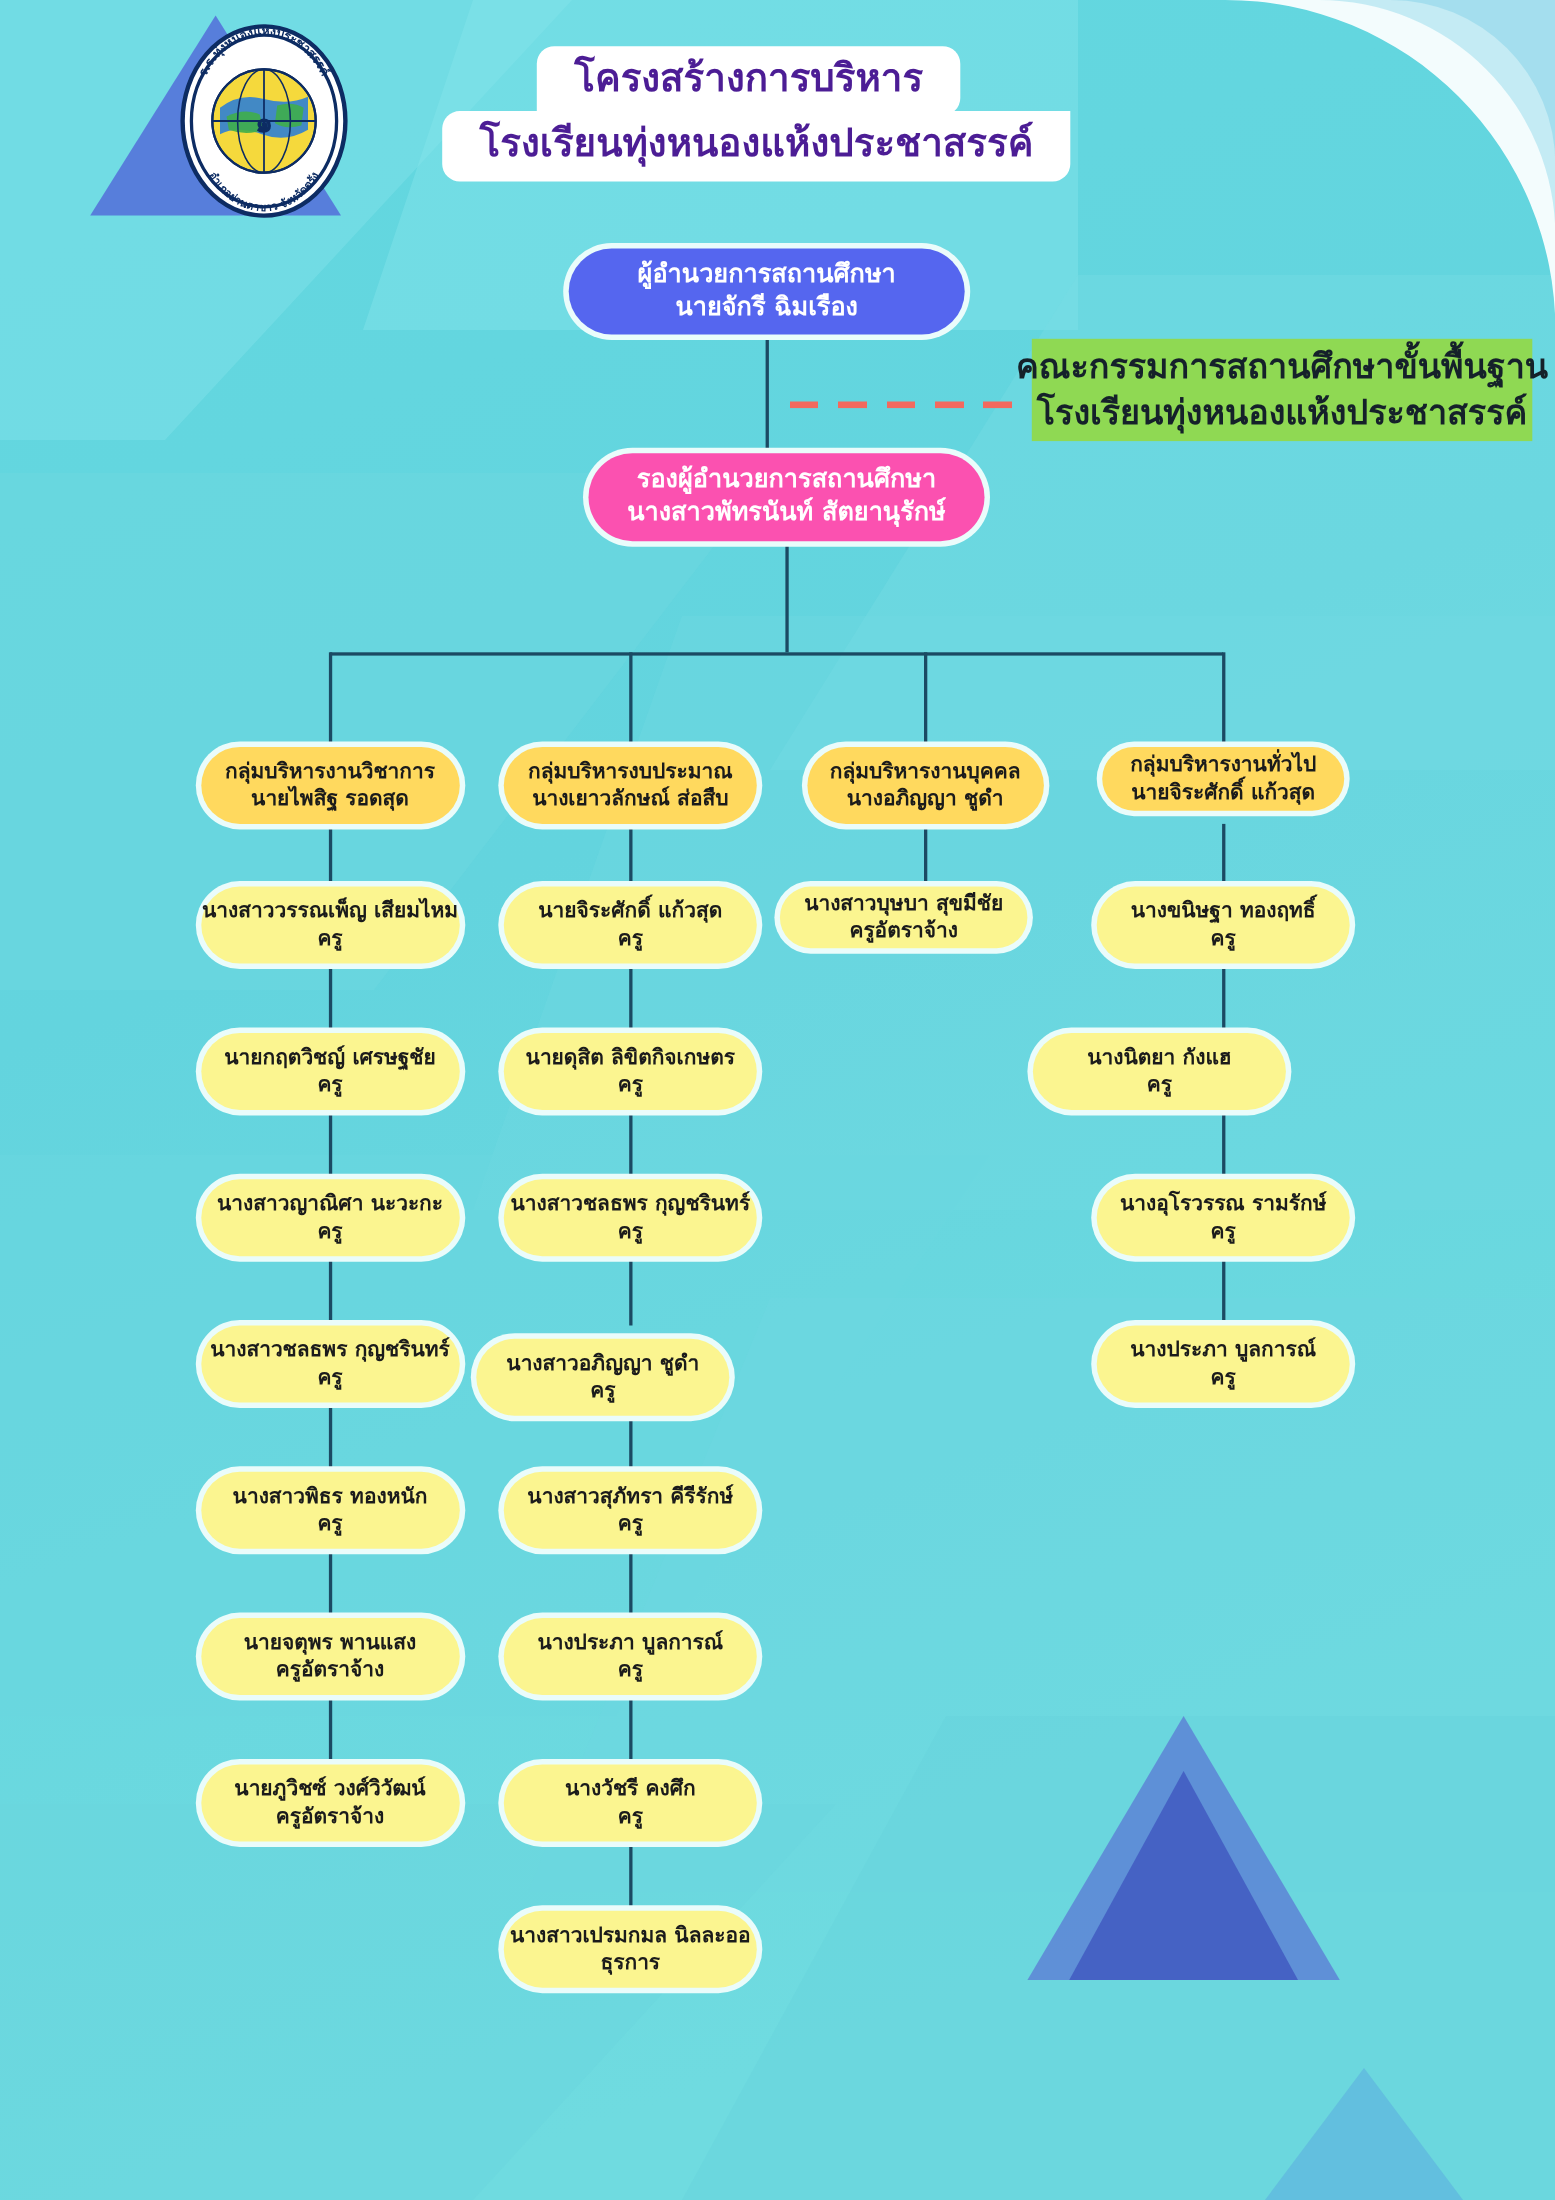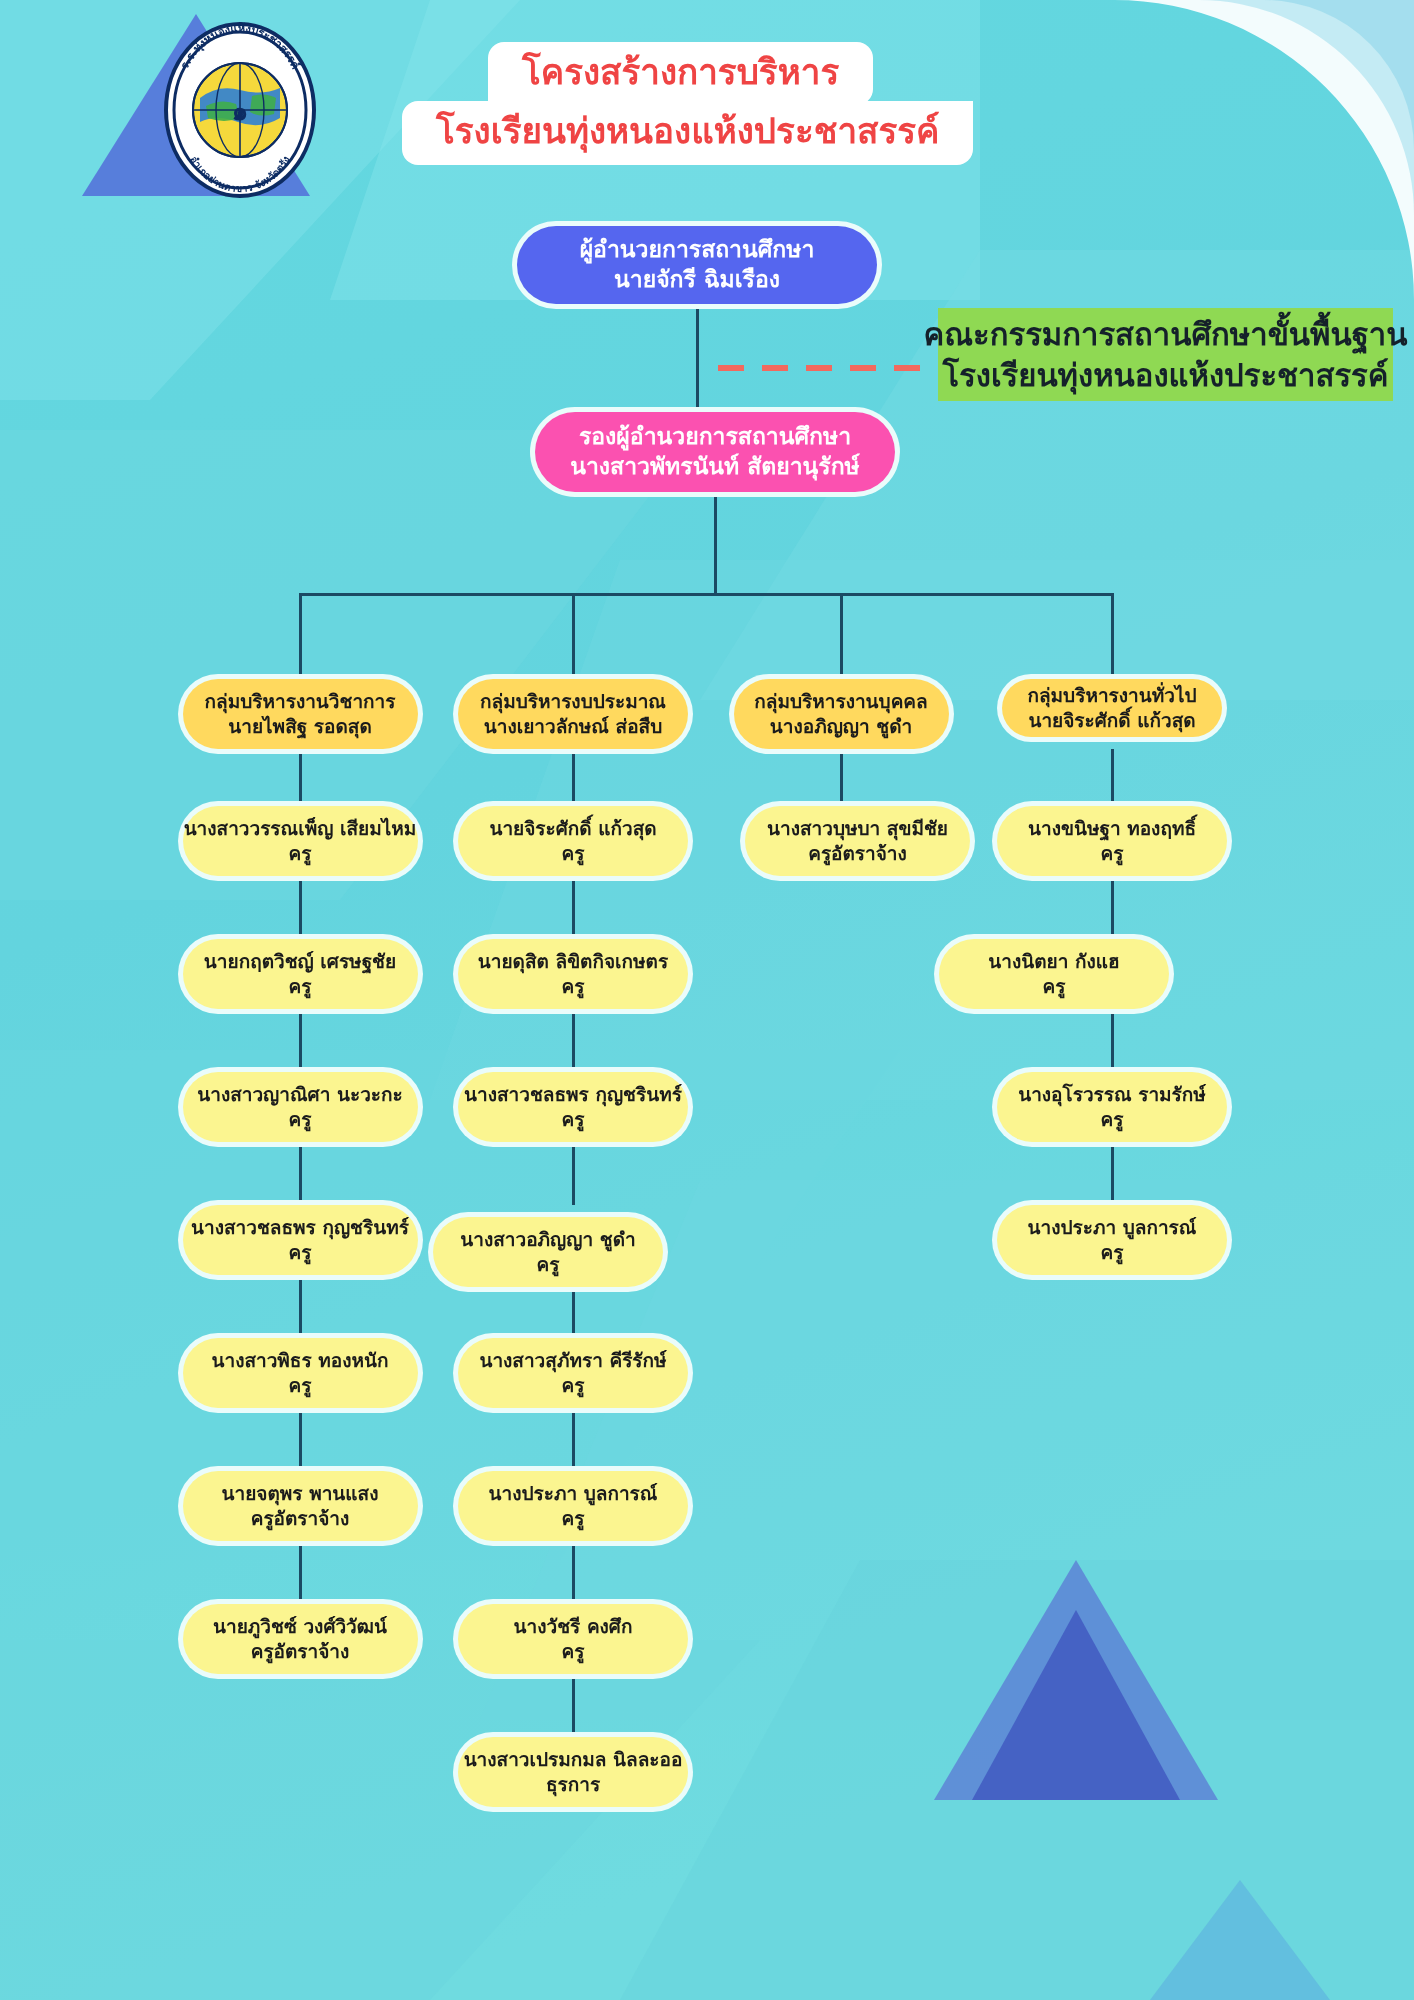--- a/index.html
+++ b/index.html
@@ -19,21 +19,21 @@
     position: absolute; left: 148px; top: 18px;
     width: 185px; height: 185px; z-index: 6;
   }
 
   .title-banner {
     position: absolute; z-index: 7;
     left: 402px; top: 42px; width: 700px;
   }
   .title-line {
     background: #ffffff;
-    color: #ef4444;
+    color: #4c1d95;
     font-weight: bold;
     font-size: 35px;
     line-height: 1.18;
     text-align: center;
     padding: 10px 34px 12px;
     border-radius: 16px;
     white-space: nowrap;
     display: inline-block;
   }
   .title-l1 { margin-left: 86px; border-bottom-left-radius: 0; }
@@ -267,21 +267,21 @@
     <div class="node node-staff" style="left: 458px; top: 1737px; width: 230px; height: 70px;">
       <span class="l1">นางสาวเปรมกมล นิลละออ</span>
       <span class="l2">ธุรการ</span>
     </div>
     <div class="conn conn-v" style="left: 840px; top: 593px; width: 3px; height: 86px;"></div>
     <div class="node node-group" style="left: 733.5px; top: 679px; width: 215px; height: 70px;">
       <span class="l1">กลุ่มบริหารงานบุคคล</span>
       <span class="l2">นางอภิญญา ชูดำ</span>
     </div>
     <div class="conn conn-v" style="left: 840px; top: 749px; width: 3px; height: 57px;"></div>
-    <div class="node node-staff" style="left: 745px; top: 806px; width: 225px; height: 70px;">
+    <div class="node node-staff" style="left: 709px; top: 806px; width: 225px; height: 56px;">
       <span class="l1">นางสาวบุษบา สุขมีชัย</span>
       <span class="l2">ครูอัตราจ้าง</span>
     </div>
     <div class="conn conn-v" style="left: 1111px; top: 593px; width: 3px; height: 86px;"></div>
     <div class="node node-group" style="left: 1002px; top: 679px; width: 220px; height: 58px;">
       <span class="l1">กลุ่มบริหารงานทั่วไป</span>
       <span class="l2">นายจิระศักดิ์  แก้วสุด</span>
     </div>
     <div class="conn conn-v" style="left: 1111px; top: 749px; width: 3px; height: 57px;"></div>
     <div class="node node-staff" style="left: 997px; top: 806px; width: 230px; height: 70px;">

